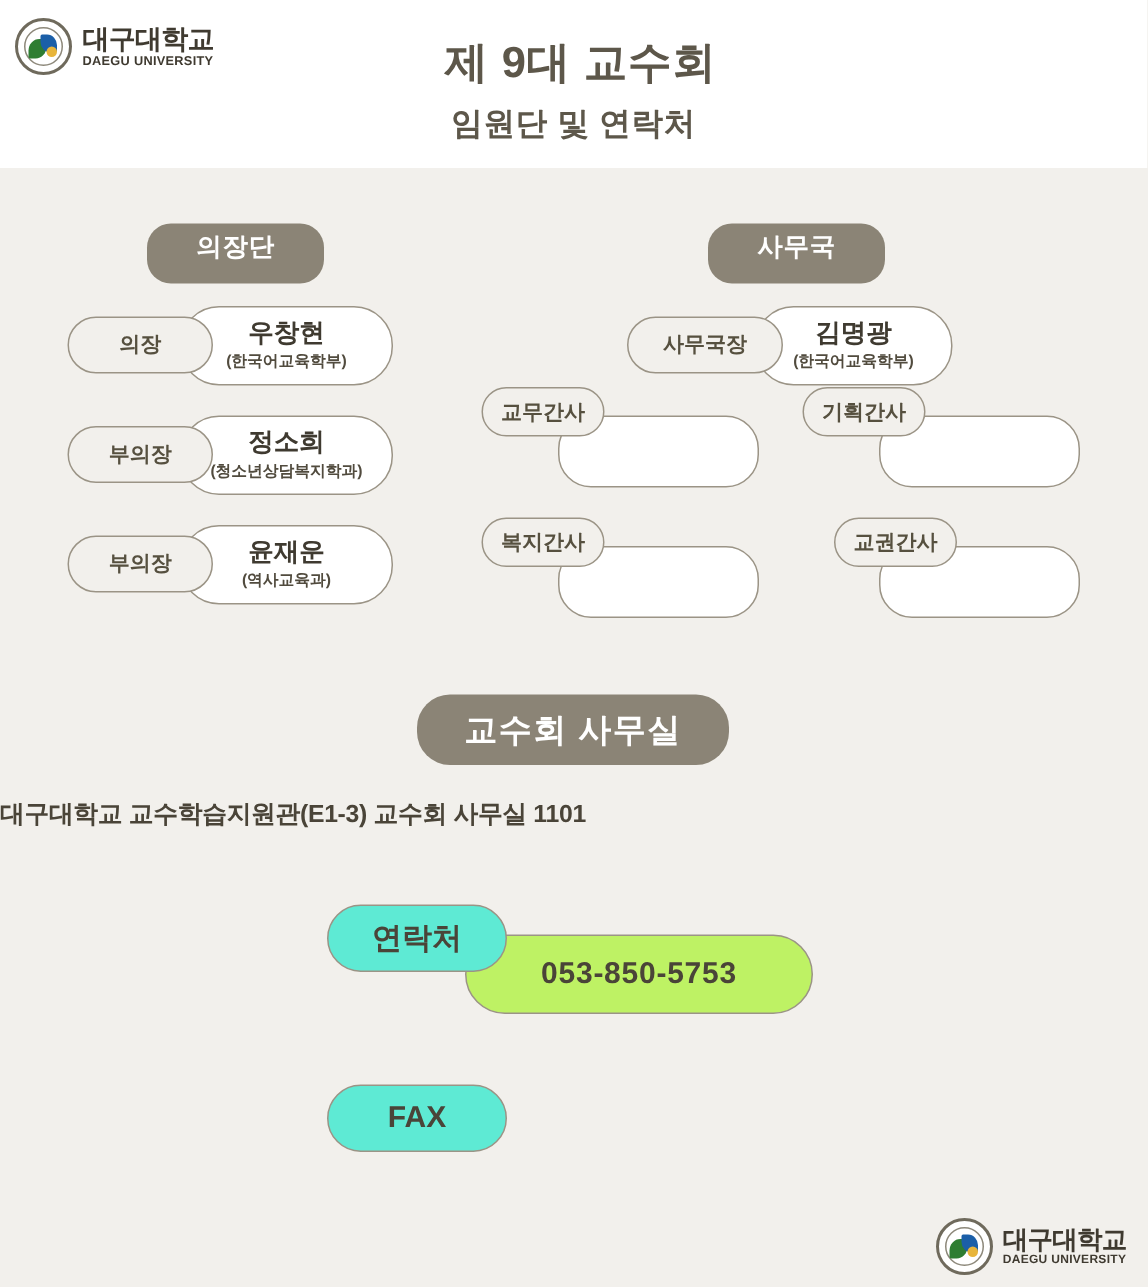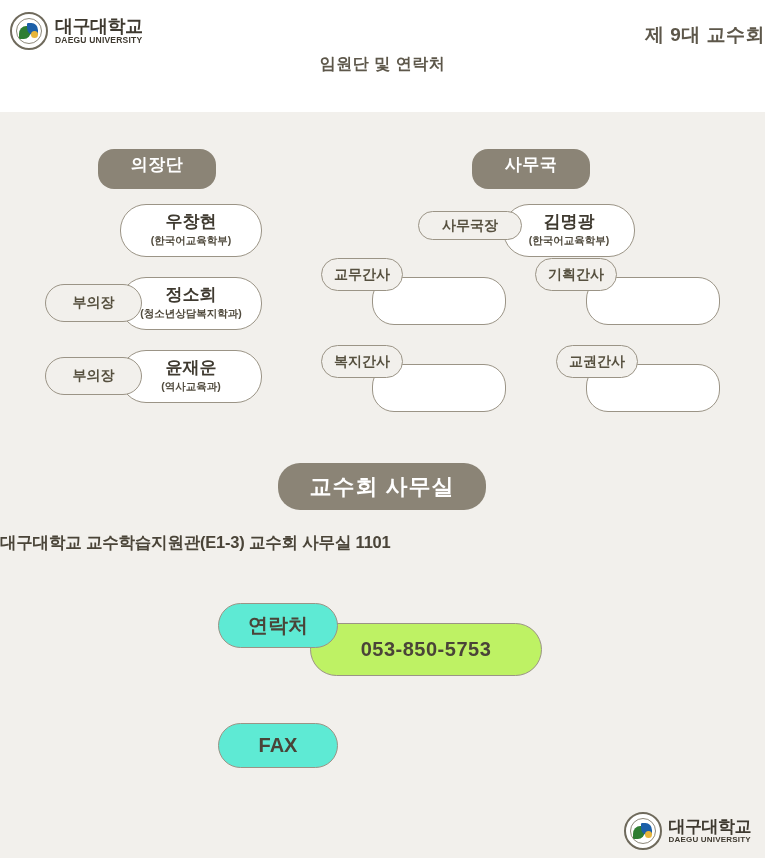--- a/index.html
+++ b/index.html
@@ -99,29 +99,28 @@
   }
 
   .title-block {
     position: absolute;
     left: 0;
     top: 22px;
     width: 765px;
     text-align: center;
   }
   .main-title {
-    font-size: 19px;
+    font-size: 29px;
     font-weight: bold;
     color: #5d574a;
     letter-spacing: 0.5px;
     margin: 0 0 6px 9px;
-    text-align: right;
   }
   .sub-title {
-    font-size: 16px;
+    font-size: 21px;
     font-weight: bold;
     color: #5d574a;
     letter-spacing: 0.5px;
     margin: 0;
   }
 
   
   .content {
     position: relative;
     width: 765px;
@@ -277,40 +276,41 @@
 </div>
 
 <div class="content">
 
   <div class="section-label" style="left:98px; top:37px; width:118px;">의장단</div>
 
   <div class="cap-value" style="left:120px; top:92px; width:142px; height:53px;">
     <span class="name">우창현</span>
     <span class="dept">(한국어교육학부)</span>
   </div>
+  <div class="cap-label" style="left:45px; top:99px; width:97px; height:38px;">의장</div>
 
   <div class="cap-value" style="left:120px; top:165px; width:142px; height:53px;">
     <span class="name">정소희</span>
     <span class="dept">(청소년상담복지학과)</span>
   </div>
   <div class="cap-label" style="left:45px; top:172px; width:97px; height:38px;">부의장</div>
 
   <div class="cap-value" style="left:120px; top:238px; width:142px; height:53px;">
     <span class="name">윤재운</span>
     <span class="dept">(역사교육과)</span>
   </div>
   <div class="cap-label" style="left:45px; top:245px; width:97px; height:38px;">부의장</div>
 
   <div class="section-label" style="left:472px; top:37px; width:118px;">사무국</div>
 
   <div class="cap-value" style="left:503px; top:92px; width:132px; height:53px;">
     <span class="name">김명광</span>
     <span class="dept">(한국어교육학부)</span>
   </div>
-  <div class="cap-label" style="left:418px; top:99px; width:104px; height:29px;">사무국장</div>
+  <div class="cap-label" style="left:418px; top:99px; width:104px; height:38px;">사무국장</div>
 
   <div class="blank-box" style="left:372px; top:165px; width:134px; height:48px;"></div>
   <div class="cap-label" style="left:321px; top:146px; width:82px; height:33px;">교무간사</div>
 
   <div class="blank-box" style="left:586px; top:165px; width:134px; height:48px;"></div>
   <div class="cap-label" style="left:535px; top:146px; width:82px; height:33px;">기획간사</div>
 
   <div class="blank-box" style="left:372px; top:252px; width:134px; height:48px;"></div>
   <div class="cap-label" style="left:321px; top:233px; width:82px; height:33px;">복지간사</div>
 

